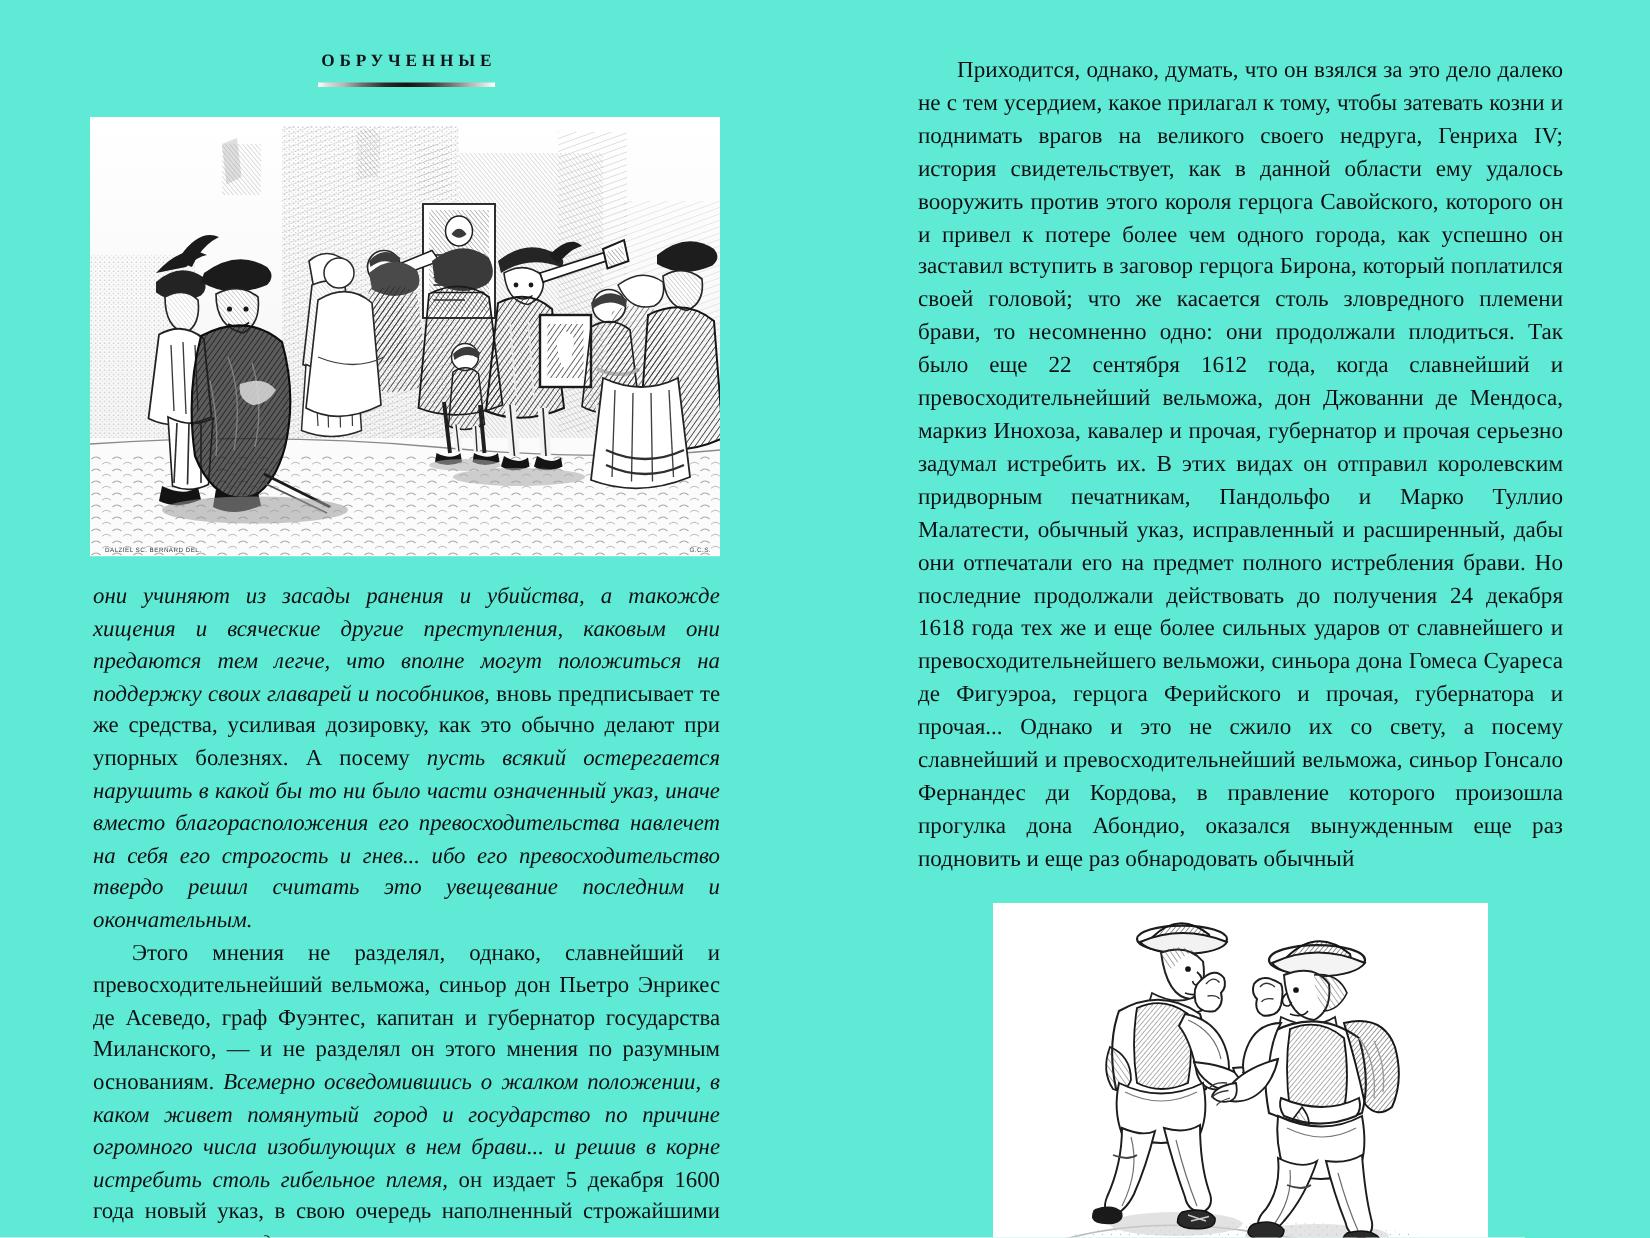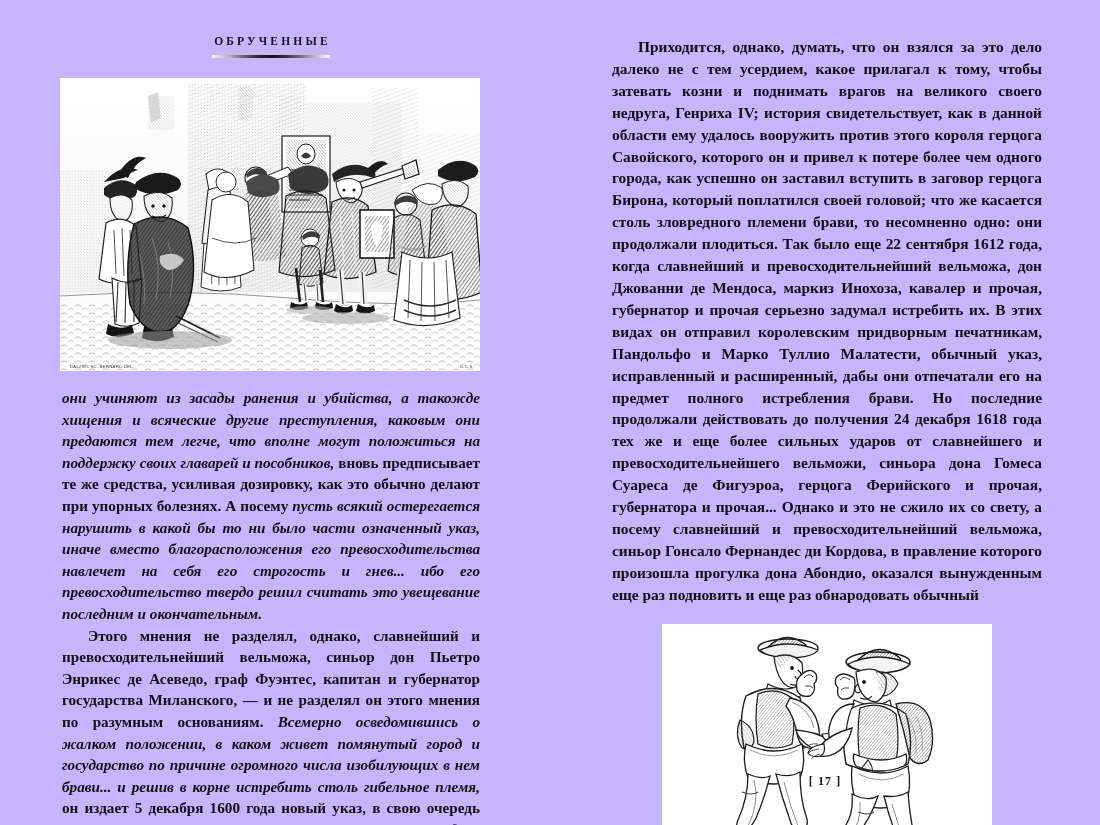--- a/index.html
+++ b/index.html
@@ -12,21 +12,21 @@
     height: 825px;
     overflow: hidden;
     font-family: "Liberation Serif", "DejaVu Serif", serif;
     color: #0d0d0d;
   }
 
   .spread {
     position: relative;
     width: 1100px;
     height: 825px;
-    background: #c4b5fd;
+    background: #5eead4;
     display: flex;
   }
 
   .page {
     position: relative;
     width: 550px;
     height: 825px;
     box-sizing: border-box;
   }
   .page-left  { padding: 36px 70px 0 62px; }
@@ -66,21 +66,20 @@
   }
 
   
   .body-text {
     font-size: 15.2px;
     line-height: 21.6px;
     text-align: justify;
     text-justify: inter-word;
     color: #101014;
     hyphens: manual;
-    font-weight: bold;
   }
   .body-text p {
     margin: 0;
     text-indent: 26px;
   }
   .body-text p.noindent { text-indent: 0; }
   .body-text i, .body-text em {
     font-style: italic;
     margin-top: 12px;
   }
@@ -546,16 +545,15 @@
 
           <path d="M222 172 q14 2 24 -4 q2 26 6 42 q3 10 -5 13 q-10 0 -12 -10 q-8 -20 -13 -41z" fill="#ffffff" stroke="#1d1d1d" stroke-width="1.3"></path>
           <path d="M230 180 q6 22 14 40" fill="none" stroke="#6e6e6e" stroke-width="0.8"></path>
           <path d="M236 220 q16 -4 22 4 q1 6 -8 7 q-14 1 -17 -4 q0 -5 3 -7z" fill="#2a2a2a" stroke="#111" stroke-width="1"></path>
 
           <path d="M196 188 q10 4 16 0" fill="none" stroke="#444" stroke-width="1.2"></path>
         </g>
       </svg>
     </div>
 
-    <div class="folio">[ 17 ]</div>
   </div>
 
 </div>
 
 </body></html>

